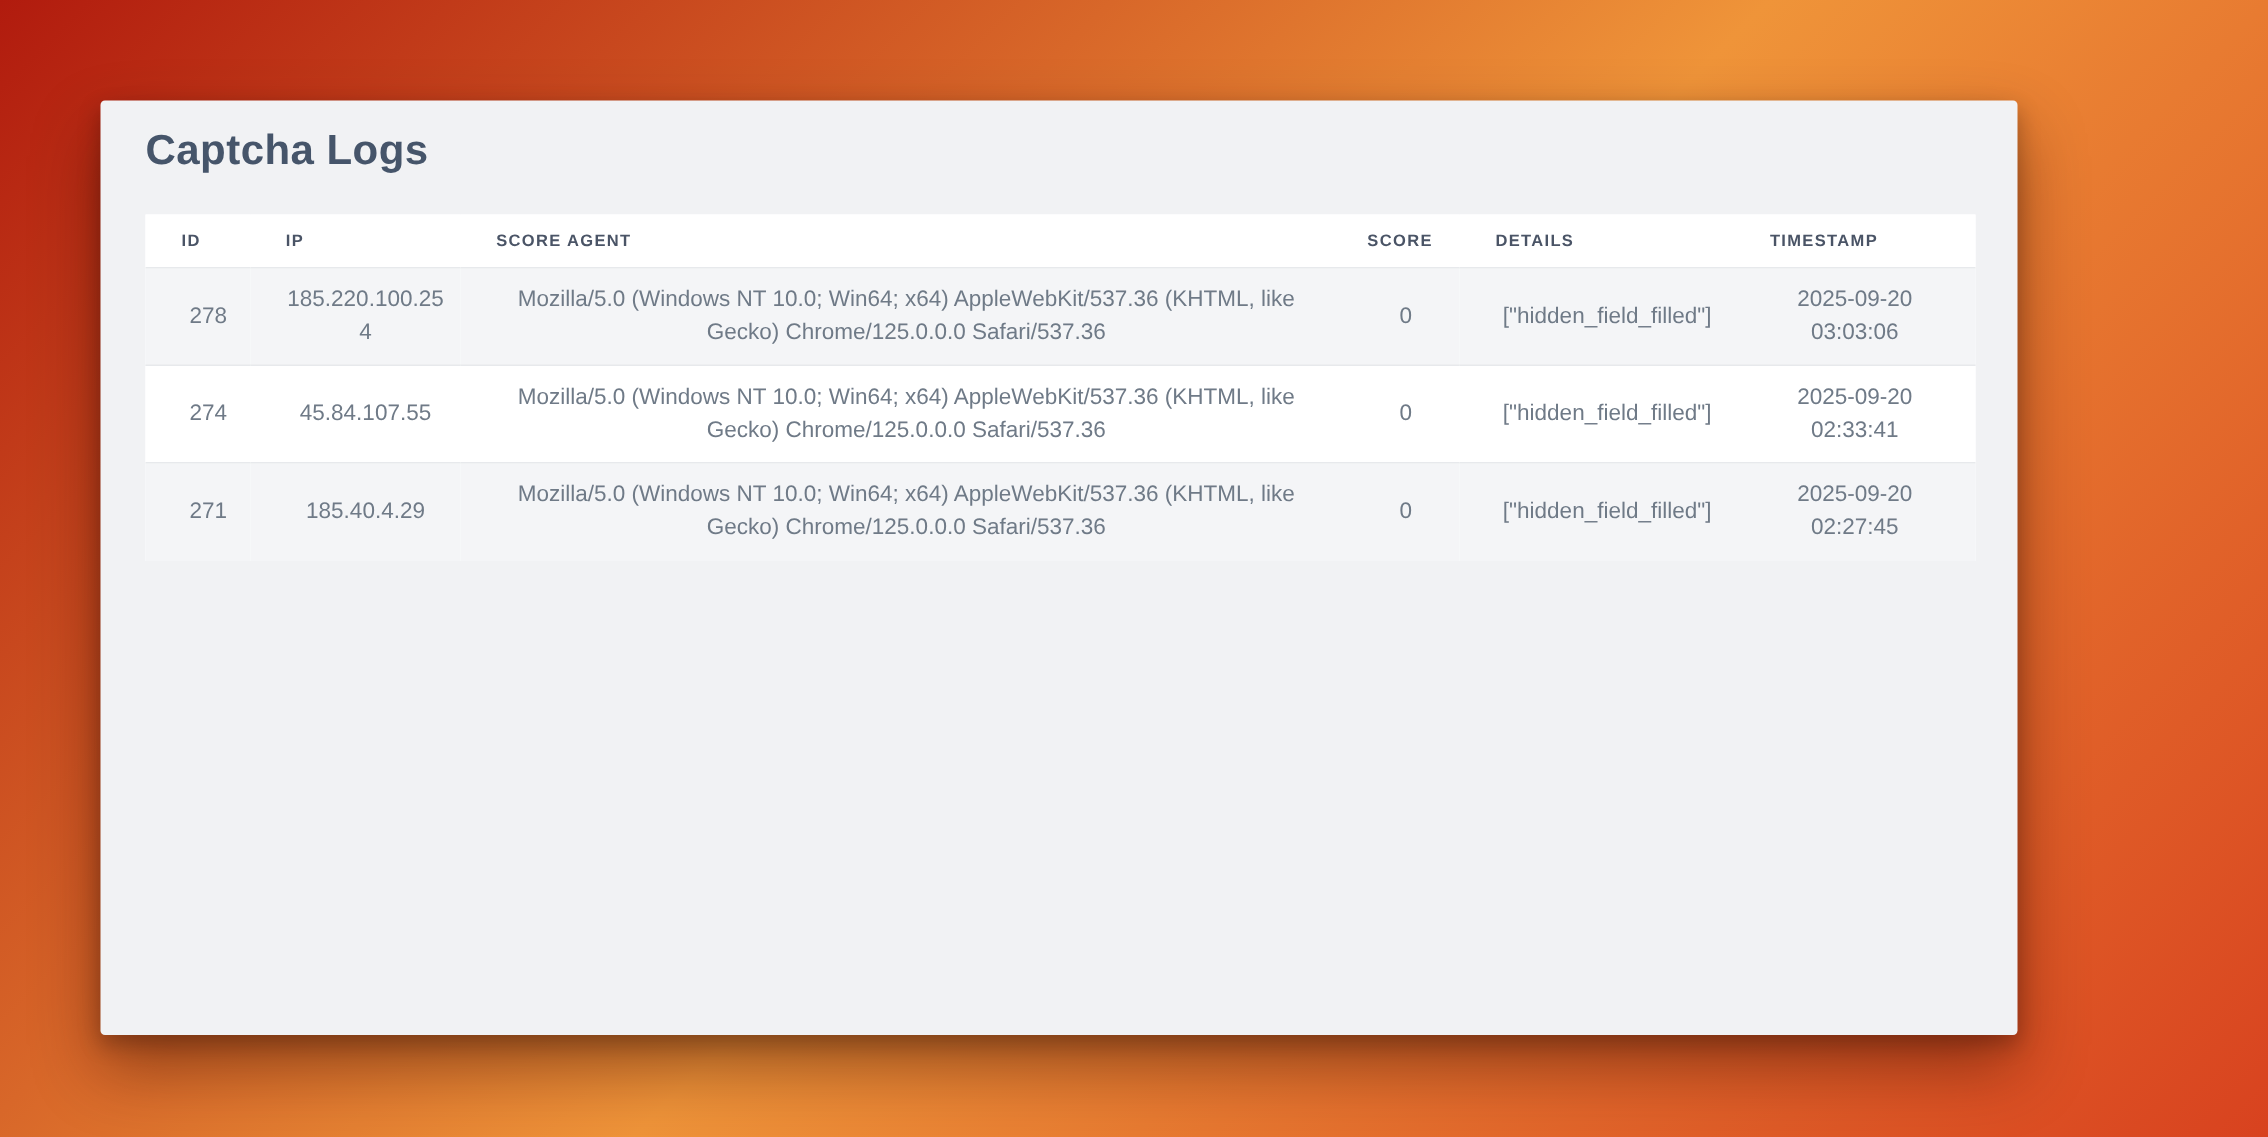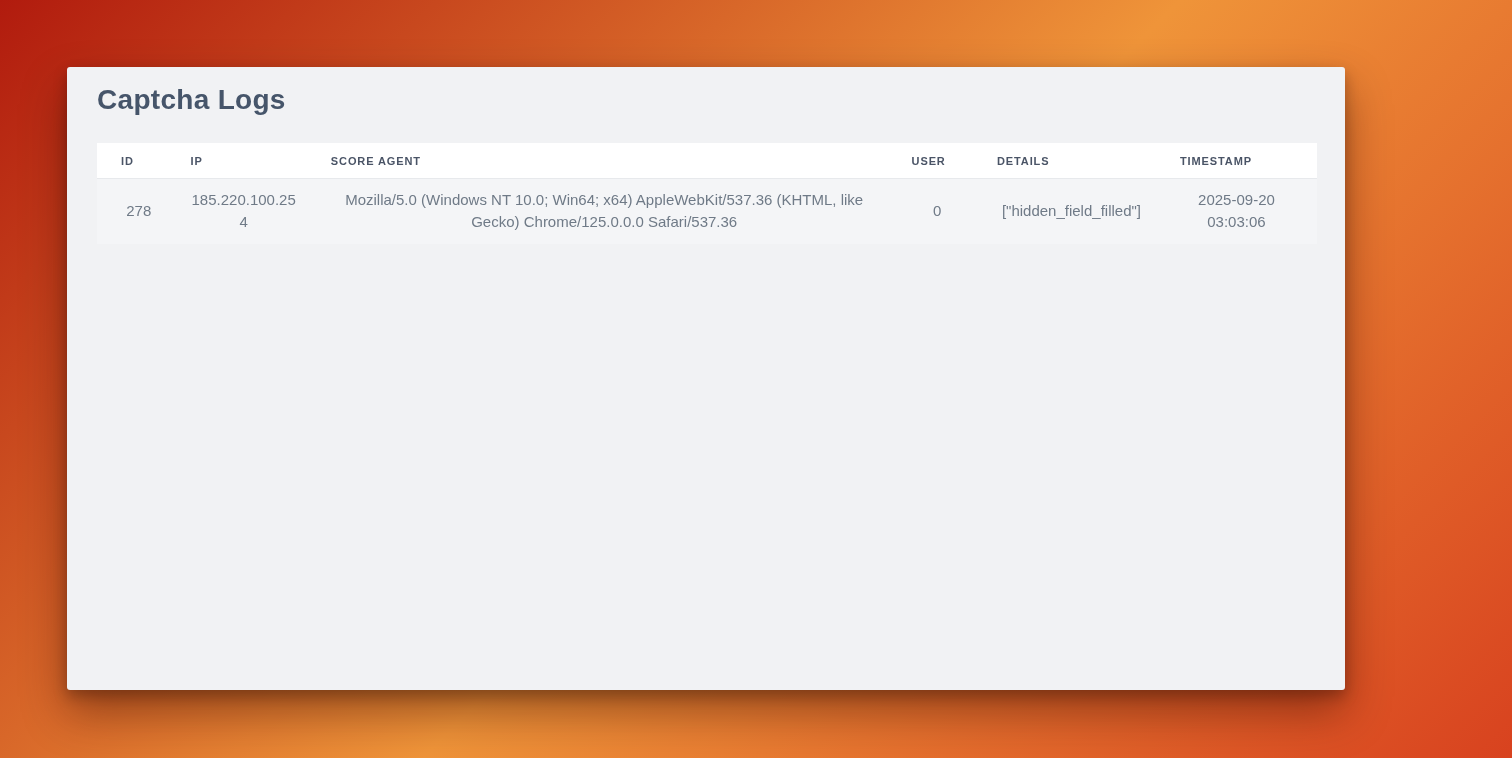--- a/index.html
+++ b/index.html
@@ -79,37 +79,53 @@
         <col style="width:47.6%">
         <col style="width:7.0%">
         <col style="width:15.0%">
         <col style="width:13.2%">
       </colgroup>
       <thead>
         <tr>
           <th>ID</th>
           <th>IP</th>
           <th>SCORE AGENT</th>
-          <th>USER</th>
+          <th>SCORE</th>
           <th>DETAILS</th>
           <th>TIMESTAMP</th>
         </tr>
       </thead>
       <tbody>
   <tr>
     <td class="cell-id">278</td>
     <td class="cell-ip">185.220.100.254</td>
     <td class="cell-user-agent">Mozilla/5.0 (Windows NT 10.0; Win64; x64) AppleWebKit/537.36 (KHTML, like Gecko) Chrome/125.0.0.0 Safari/537.36</td>
     <td class="cell-score">0</td>
     <td class="cell-details">["hidden_field_filled"]</td>
     <td class="cell-timestamp">2025-09-20 03:03:06</td>
   </tr>
 
 
 
 
+  <tr>
+    <td class="cell-id">274</td>
+    <td class="cell-ip">45.84.107.55</td>
+    <td class="cell-user-agent">Mozilla/5.0 (Windows NT 10.0; Win64; x64) AppleWebKit/537.36 (KHTML, like Gecko) Chrome/125.0.0.0 Safari/537.36</td>
+    <td class="cell-score">0</td>
+    <td class="cell-details">["hidden_field_filled"]</td>
+    <td class="cell-timestamp">2025-09-20 02:33:41</td>
+  </tr>
 
 
 
+  <tr>
+    <td class="cell-id">271</td>
+    <td class="cell-ip">185.40.4.29</td>
+    <td class="cell-user-agent">Mozilla/5.0 (Windows NT 10.0; Win64; x64) AppleWebKit/537.36 (KHTML, like Gecko) Chrome/125.0.0.0 Safari/537.36</td>
+    <td class="cell-score">0</td>
+    <td class="cell-details">["hidden_field_filled"]</td>
+    <td class="cell-timestamp">2025-09-20 02:27:45</td>
+  </tr>
 </tbody>
     </table>
   </div>
 </div>
 
 </body></html>

